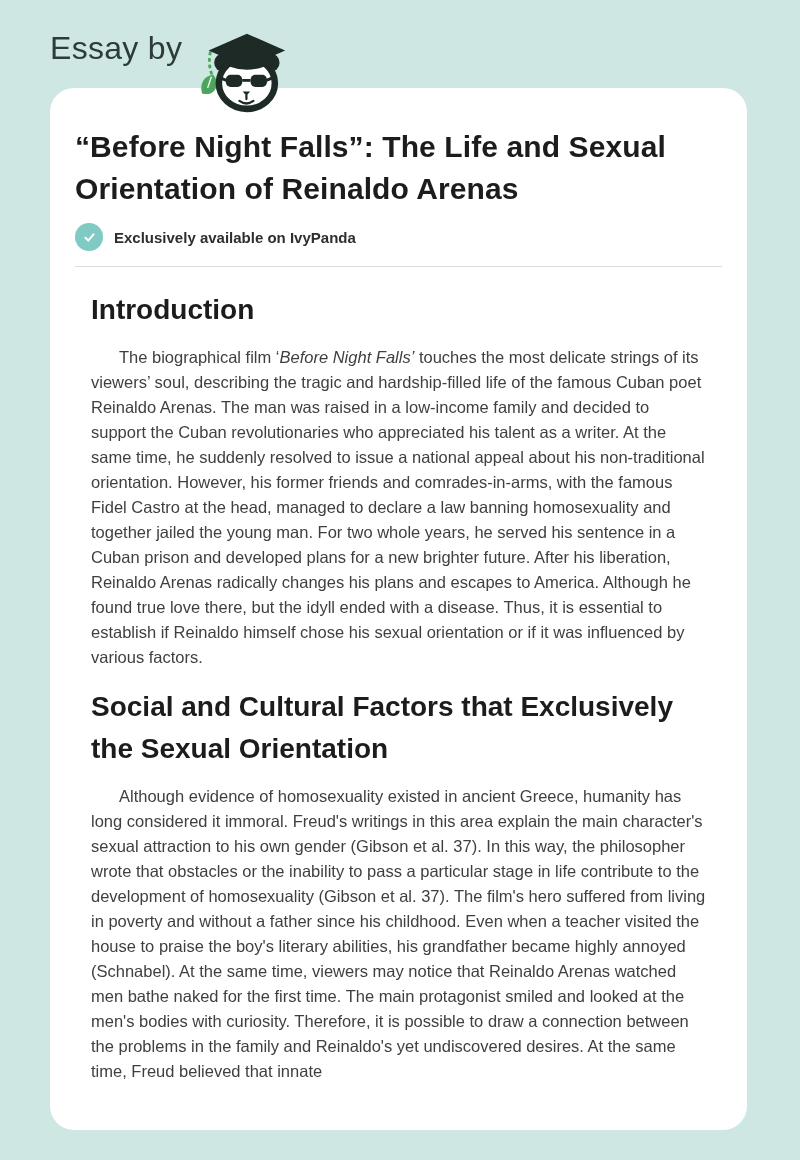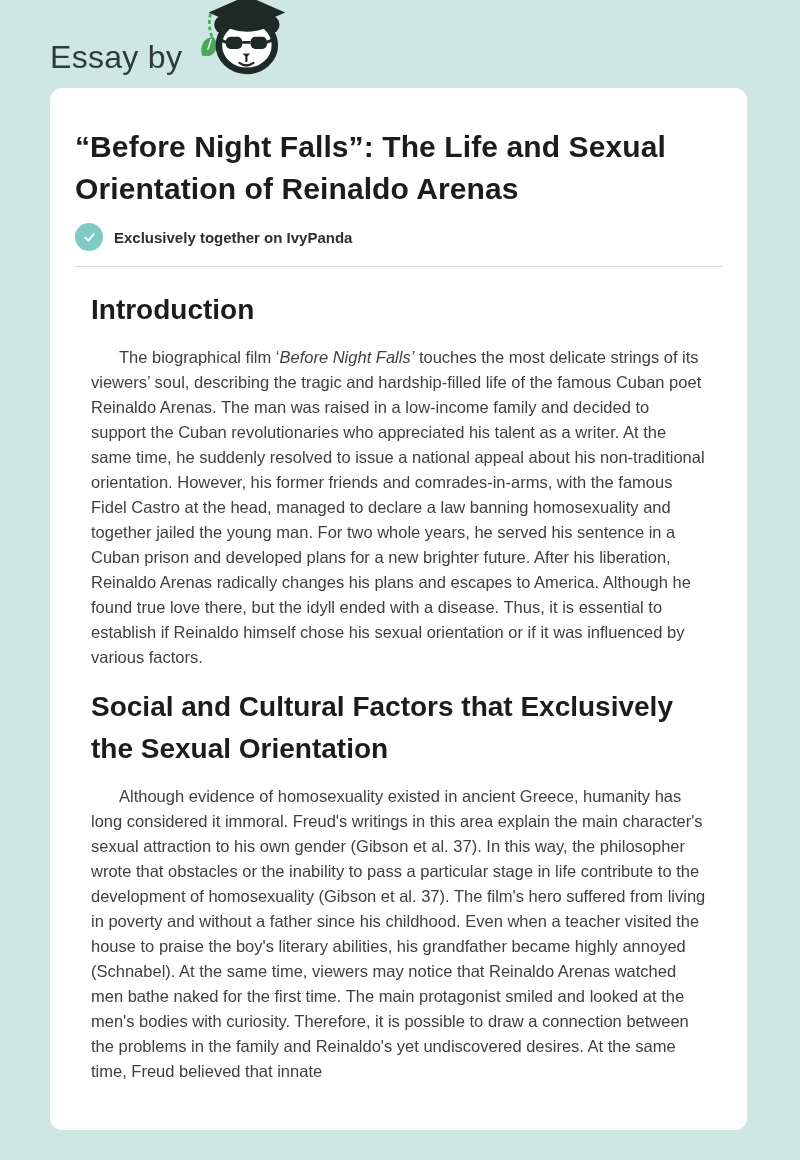--- a/index.html
+++ b/index.html
@@ -8,21 +8,21 @@
   }
   body {
     width: 800px;
     height: 1160px;
     background: #cee7e2;
     font-family: "Liberation Sans", sans-serif;
     overflow: hidden;
   }
   .header {
     display: flex;
-    align-items: flex-end;
+    align-items: flex-start;
     padding: 24px 0 12px 50px;
     height: 88px;
     box-sizing: border-box;
     padding-top: 30px;
   }
   .essay-by {
     font-size: 32px;
     color: #2d3c39;
     margin-right: 16px;
     letter-spacing: 0.3px;
@@ -43,21 +43,21 @@
   .reg {
     font-size: 15px;
     vertical-align: 14px;
     font-weight: 700;
   }
   .card {
     margin-left: 50px;
     width: 697px;
     box-sizing: border-box;
     background: #ffffff;
-    border-radius: 12px;
+    border-radius: 24px;
     padding: 38px 25px 30px;
   }
   h1 {
     font-size: 30px;
     line-height: 42px;
     font-weight: 700;
     color: #1c1c1c;
     margin: 0 0 13px;
     max-width: 625px;
     letter-spacing: 0.1px;
@@ -141,21 +141,21 @@
 
 <div class="card">
   <h1>“Before Night Falls”: The Life and Sexual Orientation of Reinaldo Arenas</h1>
 
   <div class="badge-row">
     <span class="badge-circle">
       <svg viewBox="0 0 24 24" aria-hidden="true">
         <path d="M5.5 12.5 l4.5 4.5 L18.5 7" fill="none" stroke="#ffffff" stroke-width="3.2" stroke-linecap="round" stroke-linejoin="round"></path>
       </svg>
     </span>
-    <span class="badge-label">Exclusively together on IvyPanda</span>
+    <span class="badge-label">Exclusively available on IvyPanda</span>
   </div>
 
   <hr class="divider">
 
   <div id="sections">
       <section>
         <h2>Introduction</h2>
         <p class="body-p"><span>The biographical film ‘</span><span class="it">Before Night Falls’</span><span> touches the most delicate strings of its viewers’ soul, describing the tragic and hardship-filled life of the famous Cuban poet Reinaldo Arenas. The man was raised in a low-income family and decided to support the Cuban revolutionaries who appreciated his talent as a writer. At the same time, he suddenly resolved to issue a national appeal about his non-traditional orientation. However, his former friends and comrades-in-arms, with the famous Fidel Castro at the head, managed to declare a law banning homosexuality and together jailed the young man. For two whole years, he served his sentence in a Cuban prison and developed plans for a new brighter future. After his liberation, Reinaldo Arenas radically changes his plans and escapes to America. Although he found true love there, but the idyll ended with a disease. Thus, it is essential to establish if Reinaldo himself chose his sexual orientation or if it was influenced by various factors.</span></p>
       </section>
       <section>

